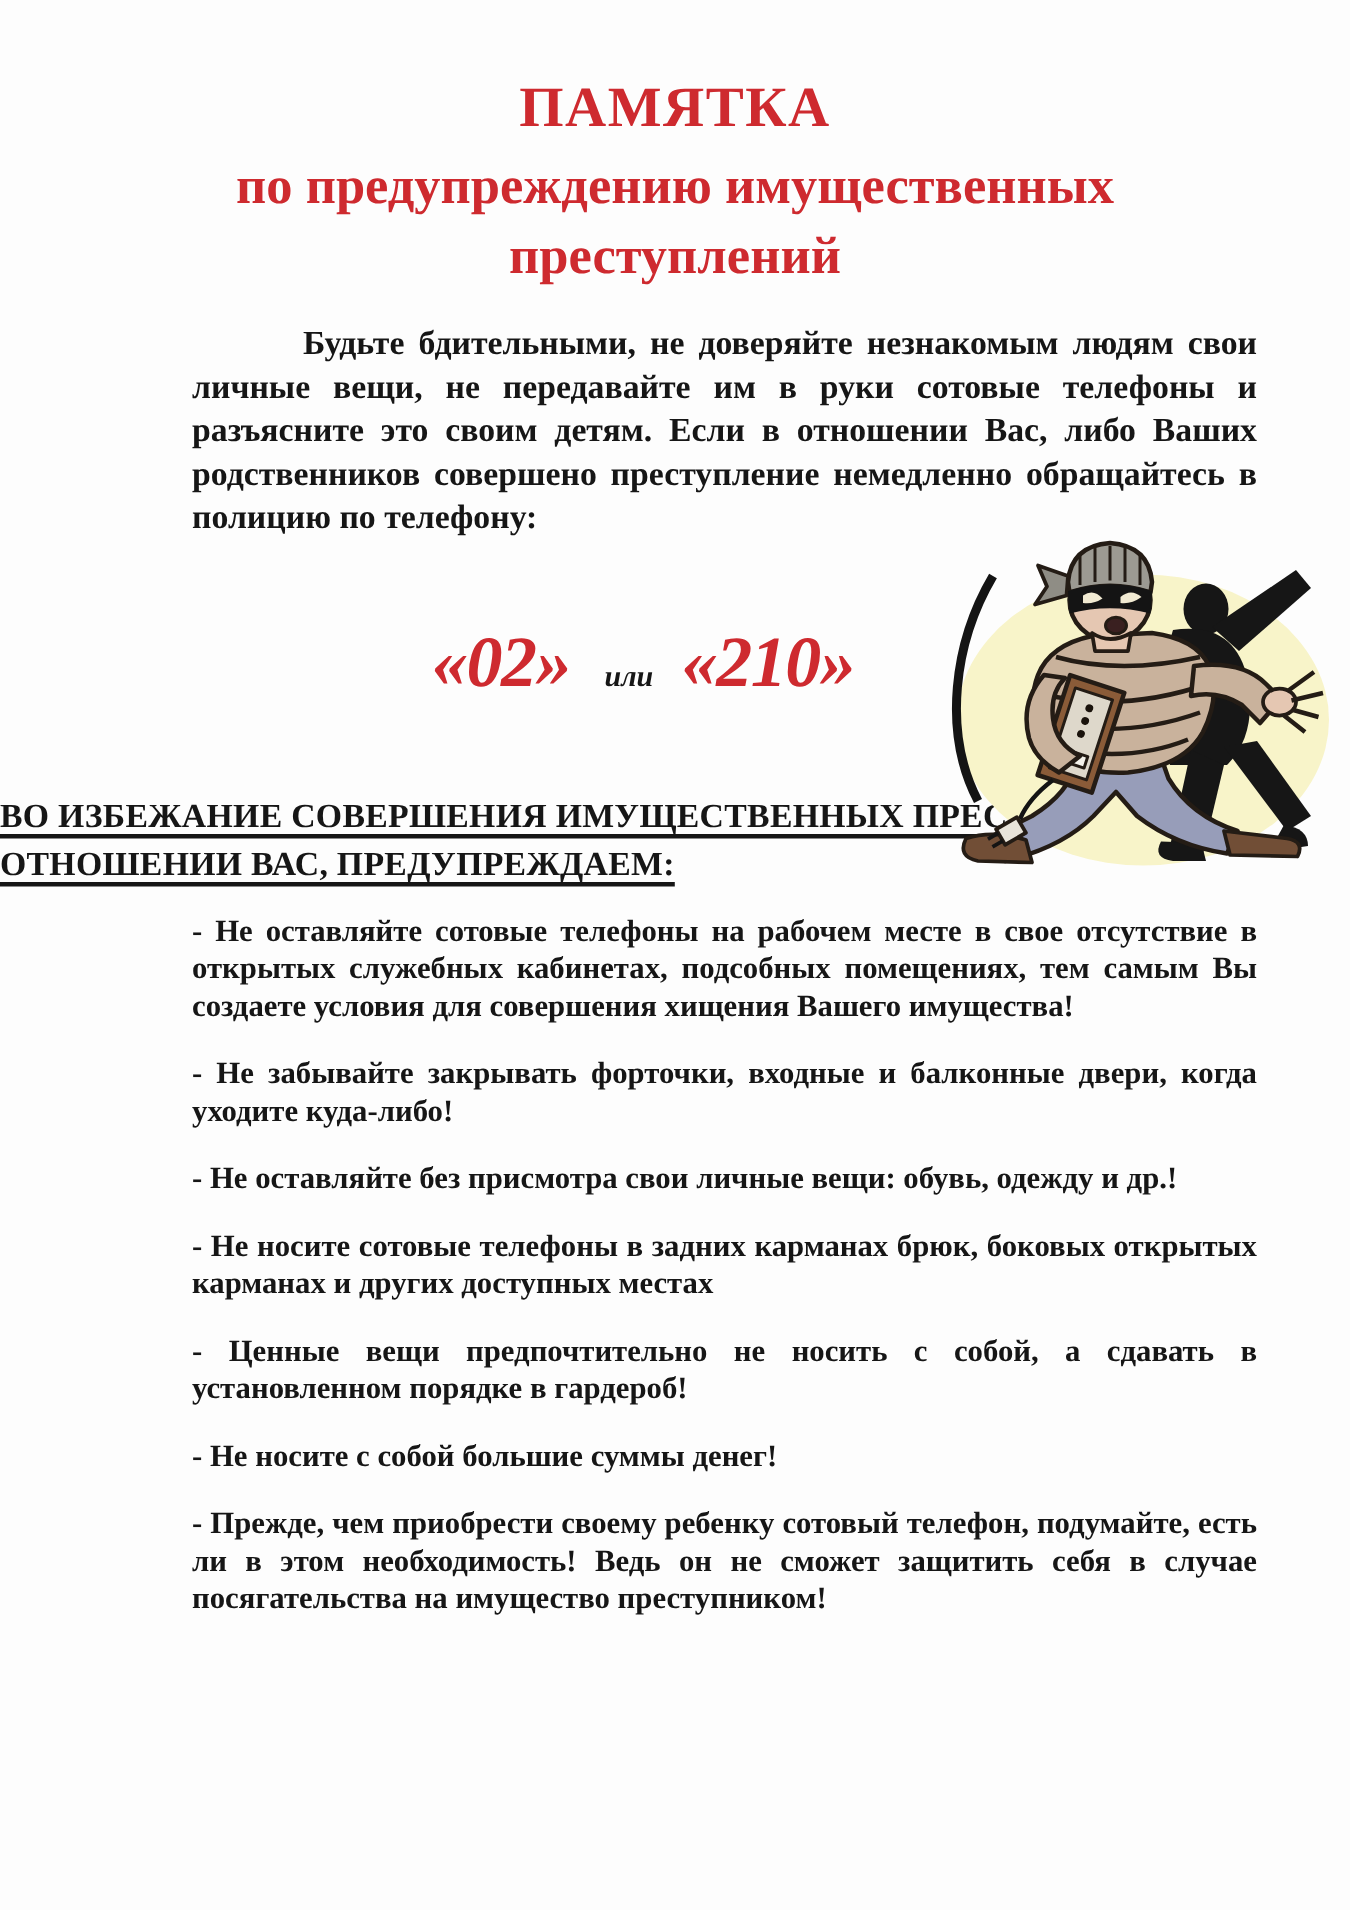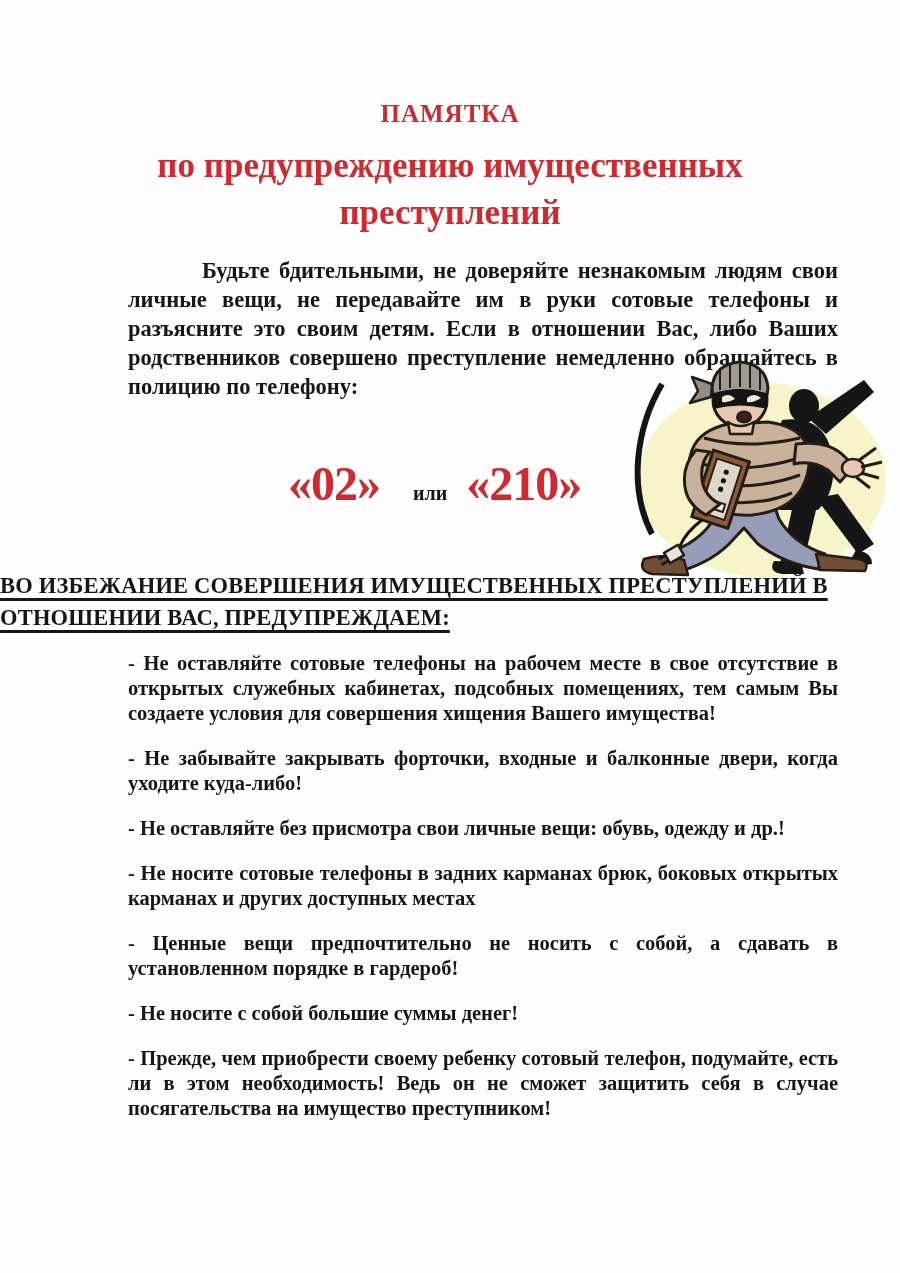--- a/index.html
+++ b/index.html
@@ -9,23 +9,23 @@
     height: 1273px;
     background: #fdfdfd;
     overflow: hidden;
     font-family: "Liberation Serif", "DejaVu Serif", serif;
     font-weight: 700;
     color: #161616;
   }
   .col { margin-left: 128px; margin-right: 62px; }
 
   .title {
-    margin: 0; padding-top: 94px;
+    margin: 0; padding-top: 52px;
     text-align: center;
-    font-size: 25px; line-height: 40px;
+    font-size: 38px; line-height: 40px;
     color: #ce2a2f;
     letter-spacing: 1px;
   }
   .subtitle {
     margin: 8px auto 0;
     max-width: 680px;
     text-align: center;
     font-size: 35px; line-height: 47px;
     color: #ce2a2f;
   }
@@ -35,30 +35,31 @@
     font-size: 22.5px; line-height: 29px;
     text-align: justify;
     text-indent: 74px;
   }
   .phone-row {
     margin-top: 54px;
     height: 56px;
     padding-left: 160px;
     display: flex;
     align-items: baseline;
+    font-style: italic;
   }
   .phone-num {
     font-size: 48px; line-height: 52px;
     color: #ce2a2f;
     letter-spacing: -1px;
   }
   .phone-conj {
     font-size: 20px;
     color: #161616;
-    margin: 0 19px 0 33px;
+    margin: 0 19px 0 23px;
   }
   .warning-heading {
     margin: 56px 0 0;
     text-align: left;
     font-size: 22.5px; line-height: 32px;
     letter-spacing: 0.2px;
   }
   .warning-heading span {
     text-decoration: underline;
     text-decoration-thickness: 2.5px;

